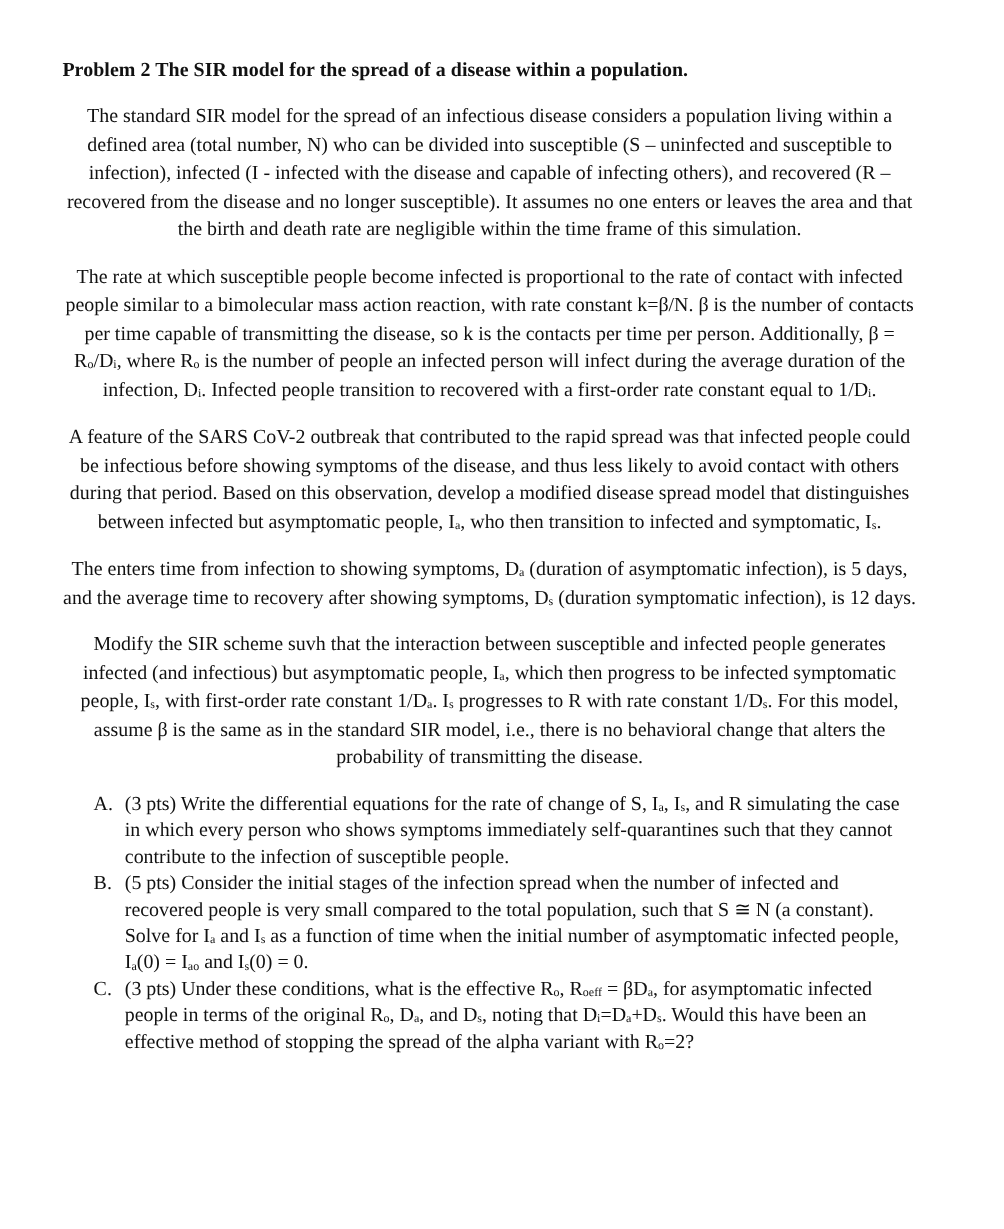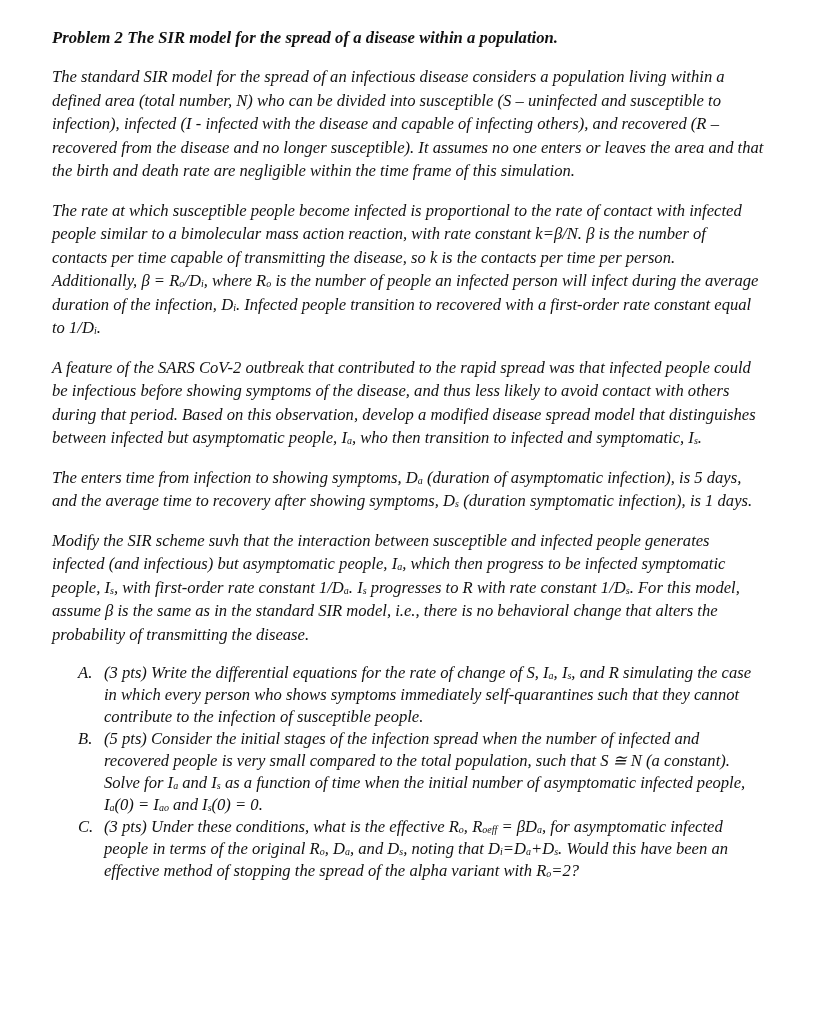--- a/index.html
+++ b/index.html
@@ -11,36 +11,36 @@
       width: 837px;
       height: 1024px;
       overflow: hidden;
       position: relative;
       font-family: "Liberation Serif", "DejaVu Serif", serif;
       color: #111111;
     }
     .page {
       position: absolute;
       left: 52px;
-      top: 26px;
+      top: 46px;
       width: 740px;
-      font-style: italic;
     }
     .title {
       font-weight: bold;
       font-size: 16.6px;
       line-height: 24px;
       margin: 0 0 15px 0;
       letter-spacing: 0.05px;
     }
     .para {
       font-size: 16.6px;
       line-height: 23.5px;
       margin: 0 0 16px 0;
       width: 712px;
+      text-align: center;
     }
     sub, .sb {
       font-size: 10px;
       vertical-align: -1px;
       line-height: 0;
     }
     .parts {
       list-style: none;
       margin: 0;
       padding: 0;
@@ -70,21 +70,21 @@
 <div class="page">
 
   <h2 class="title">Problem 2 The SIR model for the spread of a disease within a population.</h2>
 
   <p class="para">The standard SIR model for the spread of an infectious disease considers a population living within a defined area (total number, N) who can be divided into susceptible (S – uninfected and susceptible to infection), infected (I - infected with the disease and capable of infecting others), and recovered (R – recovered from the disease and no longer susceptible). It assumes no one enters or leaves the area and that the birth and death rate are negligible within the time frame of this simulation.</p>
 
   <p class="para"><span>The rate at which susceptible people become infected is proportional to the rate of contact with infected people similar to a bimolecular mass action reaction, with rate constant k=β/N. β is the number of contacts per time capable of transmitting the disease, so k is the contacts per time per person. Additionally, β = R</span><sub>o</sub><span>/D</span><sub>i</sub><span>, where R</span><sub>o</sub><span> is the number of people an infected person will infect during the average duration of the infection, D</span><sub>i</sub><span>. Infected people transition to recovered with a first-order rate constant equal to 1/D</span><sub>i</sub><span>.</span></p>
 
   <p class="para"><span>A feature of the SARS CoV-2 outbreak that contributed to the rapid spread was that infected people could be infectious before showing symptoms of the disease, and thus less likely to avoid contact with others during that period. Based on this observation, develop a modified disease spread model that distinguishes between infected but asymptomatic people, I</span><sub>a</sub><span>, who then transition to infected and symptomatic, I</span><sub>s</sub><span>.</span></p>
 
-  <p class="para"><span>The enters time from infection to showing symptoms, D</span><sub>a</sub><span> (duration of asymptomatic infection), is 5 days, and the average time to recovery after showing symptoms, D</span><sub>s</sub><span> (duration symptomatic infection), is 1 days.</span></p>
+  <p class="para"><span>The enters time from infection to showing symptoms, D</span><sub>a</sub><span> (duration of asymptomatic infection), is 5 days, and the average time to recovery after showing symptoms, D</span><sub>s</sub><span> (duration symptomatic infection), is 12 days.</span></p>
 
   <p class="para"><span>Modify the SIR scheme suvh that the interaction between susceptible and infected people generates infected (and infectious) but asymptomatic people, I</span><sub>a</sub><span>, which then progress to be infected symptomatic people, I</span><sub>s</sub><span>, with first-order rate constant 1/D</span><sub>a</sub><span>. I</span><sub>s</sub><span> progresses to R with rate constant 1/D</span><sub>s</sub><span>. For this model, assume β is the same as in the standard SIR model, i.e., there is no behavioral change that alters the probability of transmitting the disease.</span></p>
 
   <ol class="parts">
     <li class="part">
       <span class="marker">A.</span>
       <span class="body"><span>(3 pts) Write the differential equations for the rate of change of S, I</span><sub>a</sub><span>, I</span><sub>s</sub><span>, and R simulating the case in which every person who shows symptoms immediately self-quarantines such that they cannot contribute to the infection of susceptible people.</span></span>
     </li>
     <li class="part">
       <span class="marker">B.</span>

